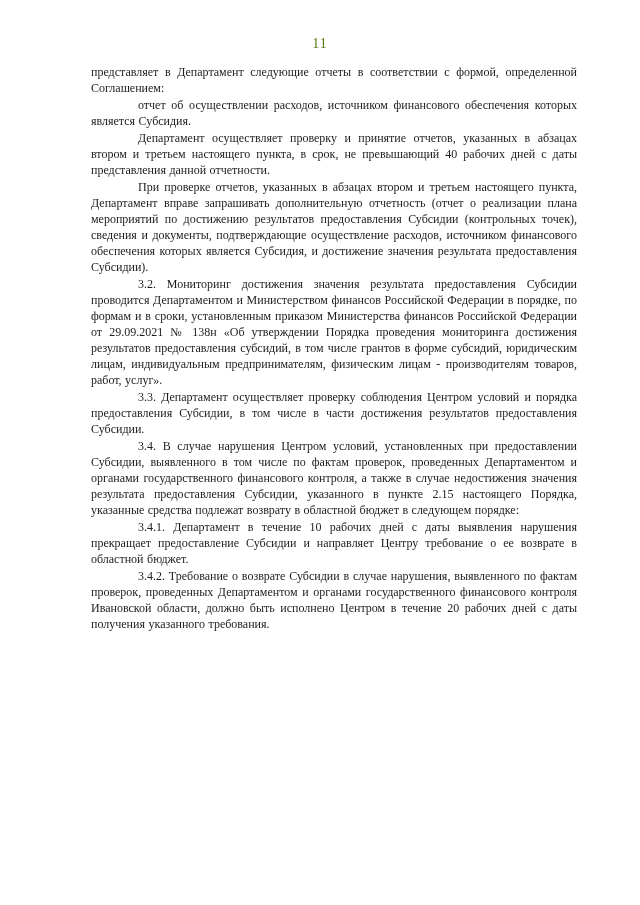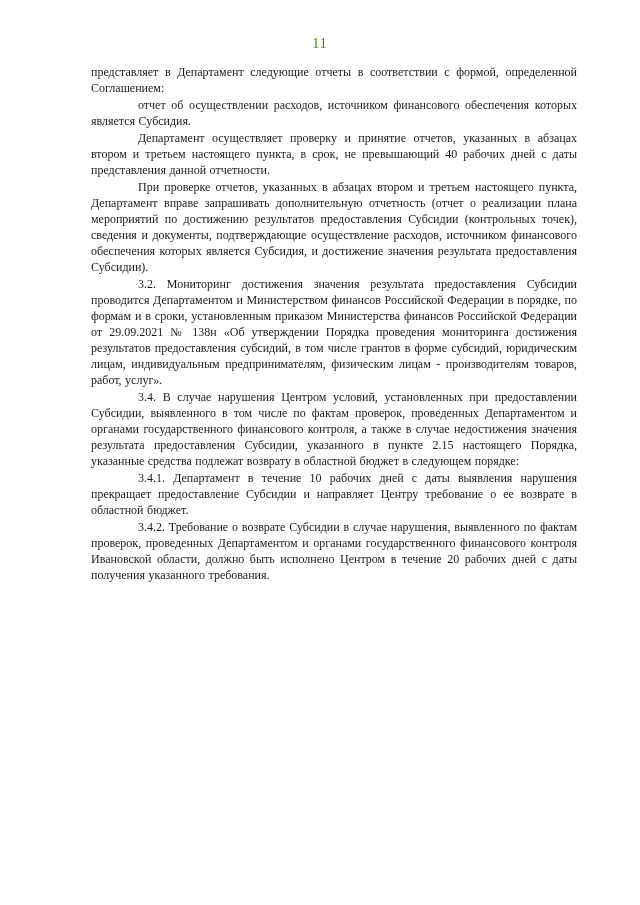--- a/index.html
+++ b/index.html
@@ -50,17 +50,18 @@
 
 <div class="page">
   <div class="page-number">11</div>
 
   <div class="body-text">
     <p class="para no-indent">представляет в Департамент следующие отчеты в соответствии с формой, определенной Соглашением:</p>
     <p class="para">отчет об осуществлении расходов, источником финансового обеспечения которых является Субсидия.</p>
     <p class="para">Департамент осуществляет проверку и принятие отчетов, указанных в абзацах втором и третьем настоящего пункта, в срок, не превышающий 40 рабочих дней с даты представления данной отчетности.</p>
     <p class="para">При проверке отчетов, указанных в абзацах втором и третьем настоящего пункта, Департамент вправе запрашивать дополнительную отчетность (отчет о реализации плана мероприятий по достижению результатов предоставления Субсидии (контрольных точек), сведения и документы, подтверждающие осуществление расходов, источником финансового обеспечения которых является Субсидия, и достижение значения результата предоставления Субсидии).</p>
     <p class="para">3.2. Мониторинг достижения значения результата предоставления Субсидии проводится Департаментом и Министерством финансов Российской Федерации в порядке, по формам и в сроки, установленным приказом Министерства финансов Российской Федерации от 29.09.2021 № 138н «Об утверждении Порядка проведения мониторинга достижения результатов предоставления субсидий, в том числе грантов в форме субсидий, юридическим лицам, индивидуальным предпринимателям, физическим лицам - производителям товаров, работ, услуг».</p>
+    <p class="para">3.3. Департамент осуществляет проверку соблюдения Центром условий и порядка предоставления Субсидии, в том числе в части достижения результатов предоставления Субсидии.</p>
     <p class="para">3.4. В случае нарушения Центром условий, установленных при предоставлении Субсидии, выявленного в том числе по фактам проверок, проведенных Департаментом и органами государственного финансового контроля, а также в случае недостижения значения результата предоставления Субсидии, указанного в пункте 2.15 настоящего Порядка, указанные средства подлежат возврату в областной бюджет в следующем порядке:</p>
     <p class="para">3.4.1. Департамент в течение 10 рабочих дней с даты выявления нарушения прекращает предоставление Субсидии и направляет Центру требование о ее возврате в областной бюджет.</p>
     <p class="para">3.4.2. Требование о возврате Субсидии в случае нарушения, выявленного по фактам проверок, проведенных Департаментом и органами государственного финансового контроля Ивановской области, должно быть исполнено Центром в течение 20 рабочих дней с даты получения указанного требования.</p>
   </div>
 </div>
 
 </body></html>

